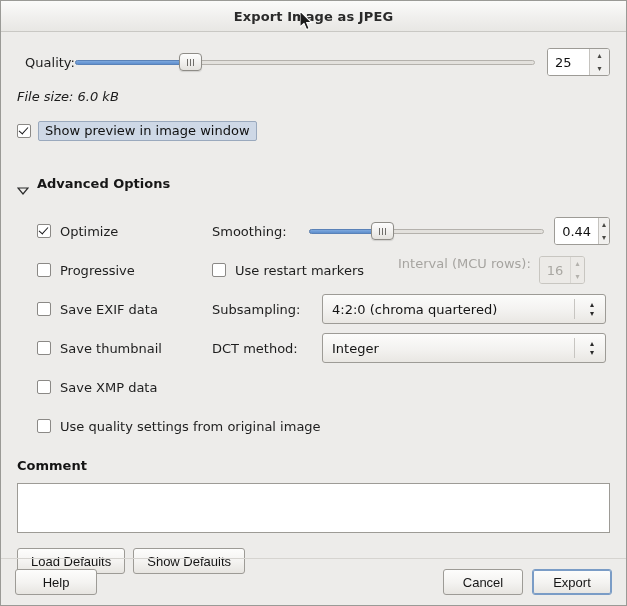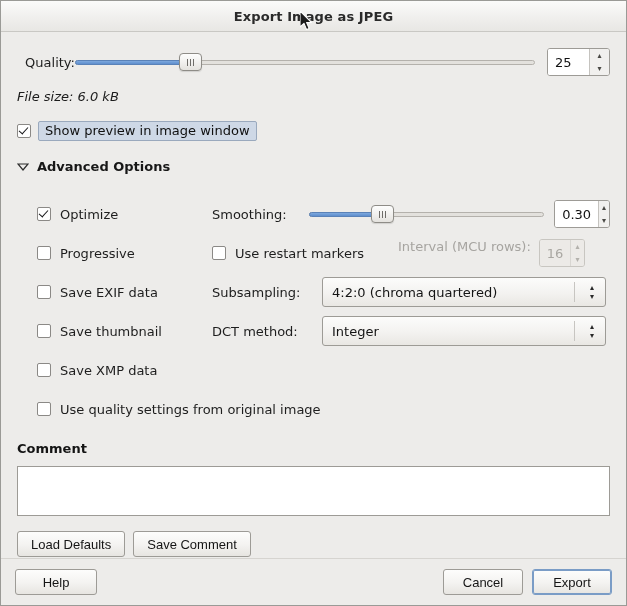--- a/index.html
+++ b/index.html
@@ -216,23 +216,23 @@
     transform: rotate(42deg);
   }
   .cb-label {
     margin-left: 9px;
     font-size: 13px;
     white-space: nowrap;
   }
 
   
   .expander {
-    margin-top: 17px;
-    display: flex;
-    align-items: flex-start;
+    margin-top: 34px;
+    display: flex;
+    align-items: flex-end;
     cursor: pointer;
   }
   .expander .tri-outline {
     width: 12px; height: 8px;
     margin-right: 8px;
     position: relative;
   }
   .expander .etitle {
     font-size: 13px;
     font-weight: bold;
@@ -441,21 +441,21 @@
         <div class="slider" style="width:235px;flex:0 0 235px;">
           <div class="track"></div>
           <div class="fill" id="s-fill" style="width: 31%;"></div>
           <div class="handle" id="s-handle" style="left: 31%;">
             <i></i>
               <i></i>
               <i></i>
           </div>
         </div>
         <div class="spin spin-smoothing">
-          <div class="value">0.30</div>
+          <div class="value">0.44</div>
           <div class="arrows">
             <span>▴</span>
             <span>▾</span>
           </div>
         </div>
       </div>
 
       <div class="adv-row">
         <div class="adv-left">
           <span class="cb"></span>
@@ -525,21 +525,21 @@
 
     </div>
 
     <div class="comment-title">Comment</div>
     <div class="comment-box">
       
     </div>
 
     <div class="defaults-row">
       <button class="btn">Load Defaults</button>
-      <button class="btn">Save Comment</button>
+      <button class="btn">Show Defaults</button>
     </div>
 
   </div>
 
   <div class="action-area">
     <button class="btn btn-help">Help</button>
     <div class="action-right">
       <button class="btn btn-cancel">Cancel</button>
       <button class="btn btn-export">Export</button>
     </div>

